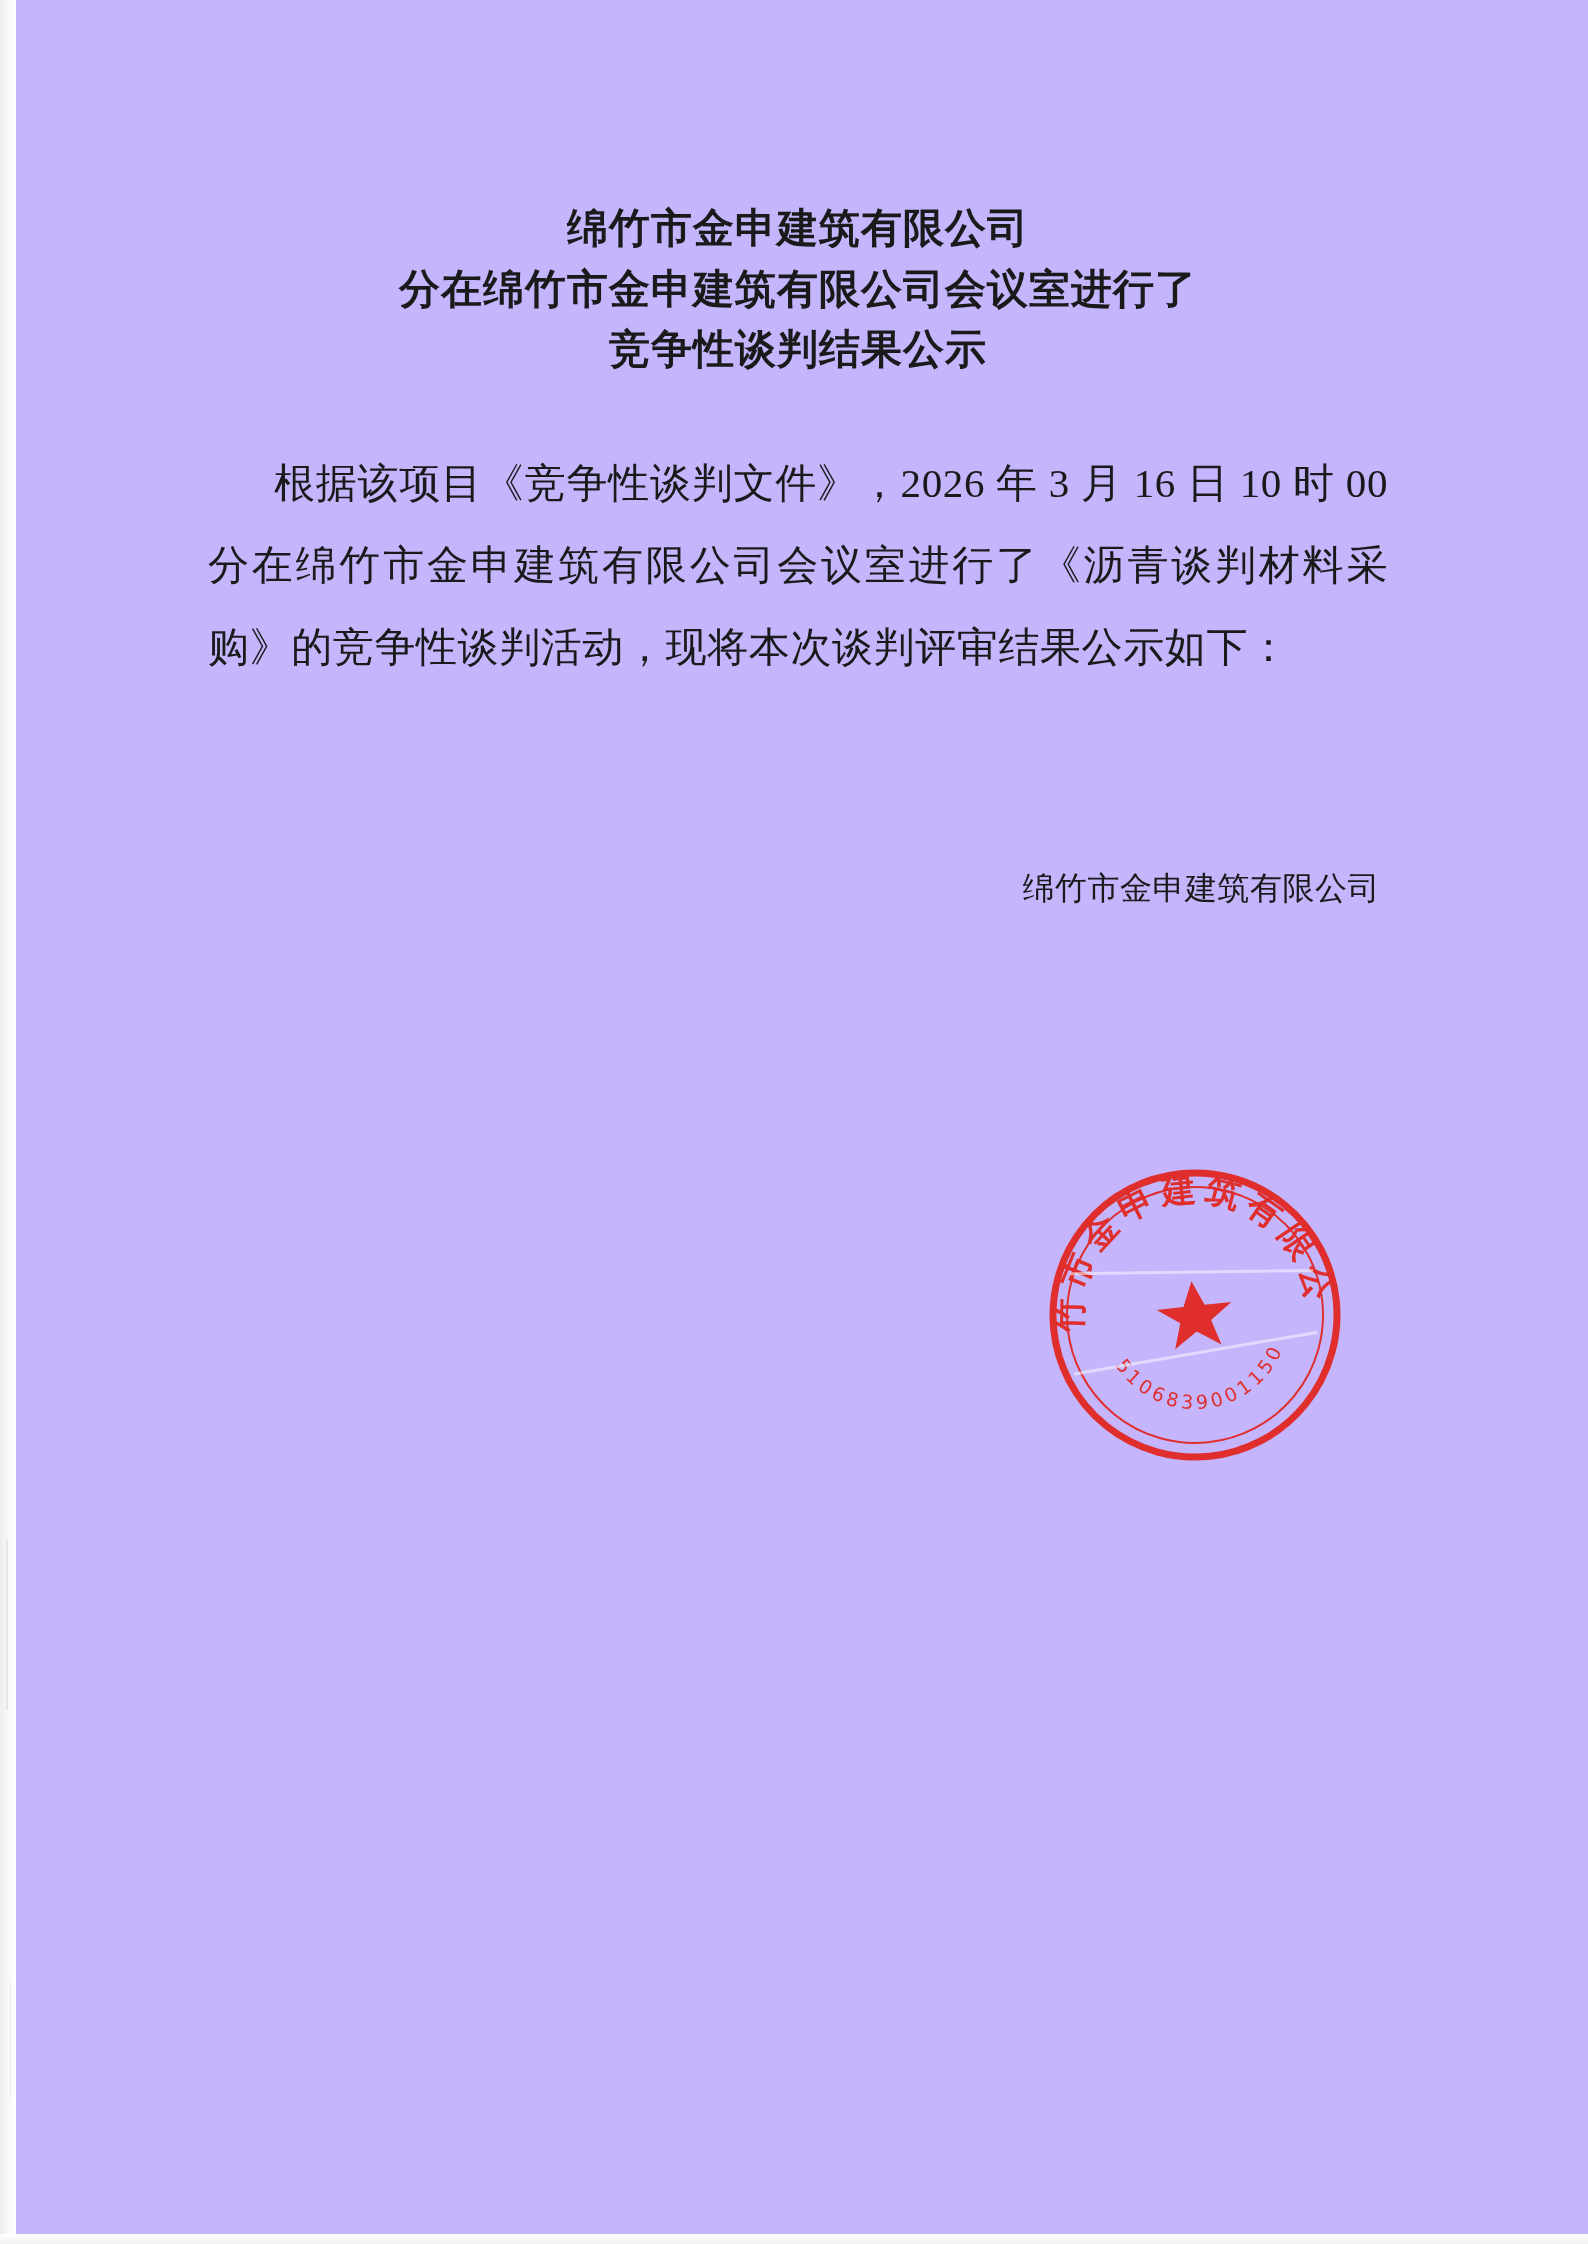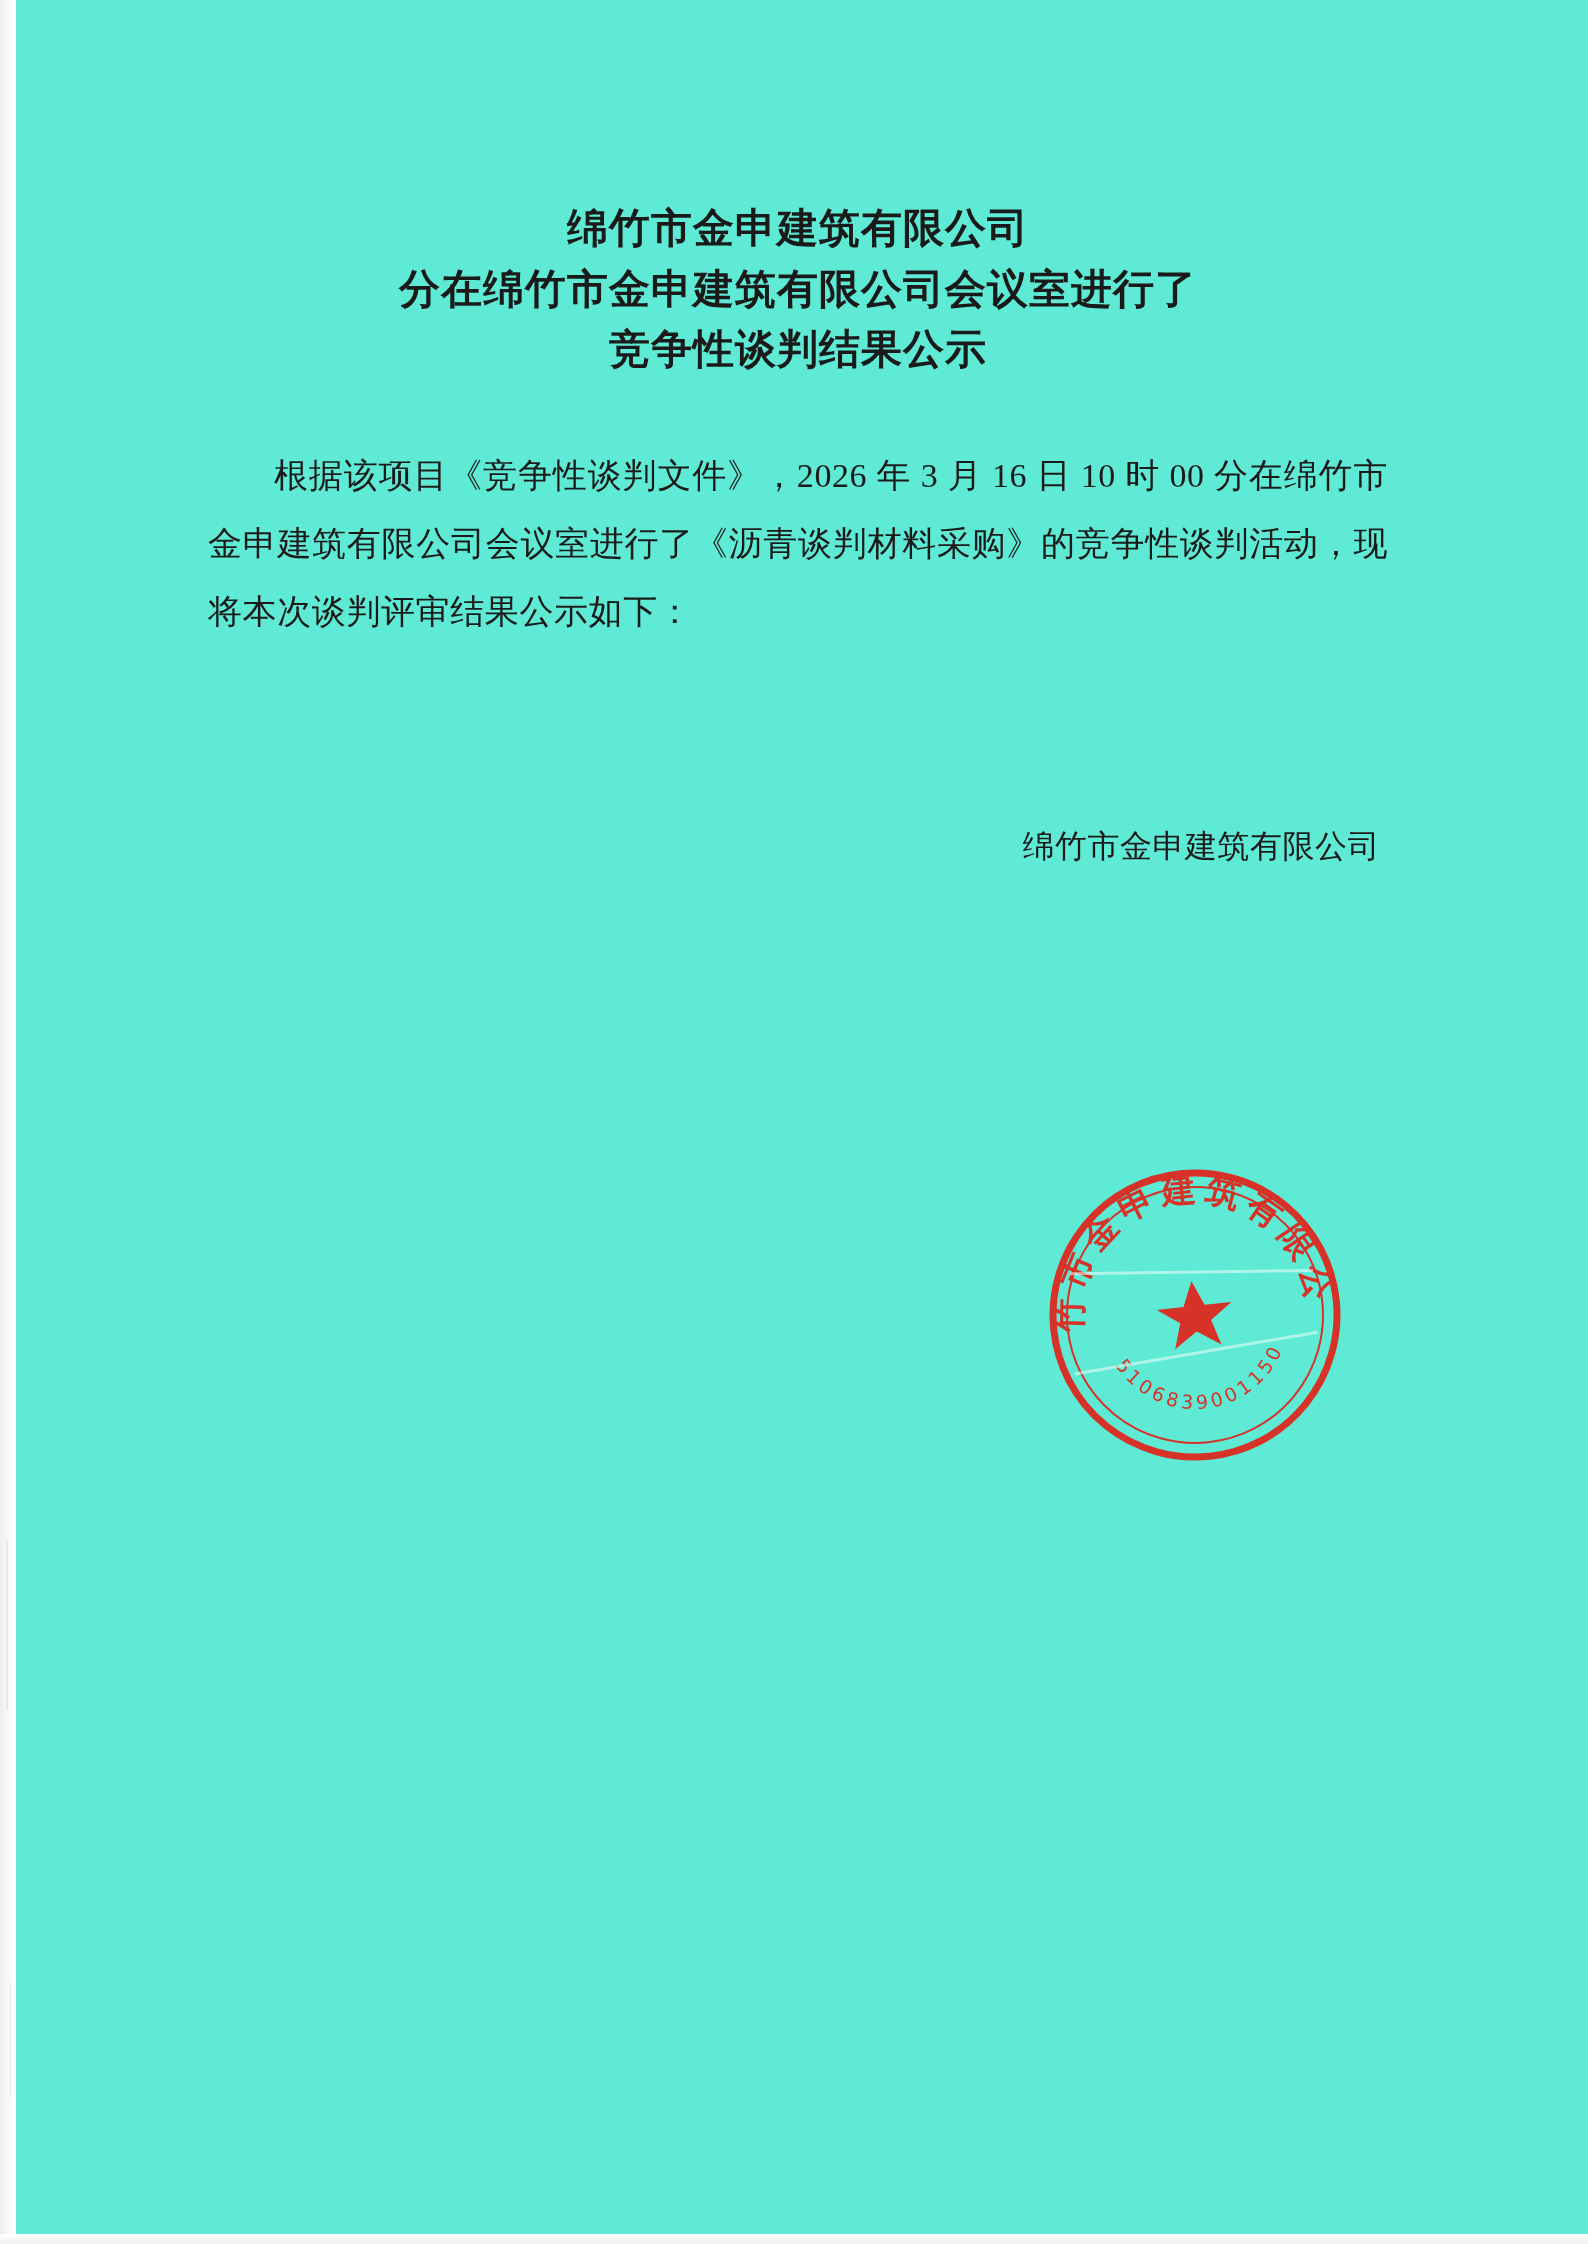--- a/index.html
+++ b/index.html
@@ -4,21 +4,21 @@
 <style>
   html, body {
     margin: 0;
     padding: 0;
     background: #f2f2f0;
   }
   .page {
     position: relative;
     width: 1588px;
     height: 2244px;
-    background: #5eead4;
+    background: #c4b5fd;
     overflow: hidden;
     font-family: "Liberation Serif", "DejaVu Serif", serif;
     color: #1a1a1a;
   }
   
   .scan-edge-left {
     position: absolute;
     top: 0;
     left: 0;
     width: 16px;
@@ -69,21 +69,21 @@
     line-height: 1.48;
     letter-spacing: 1px;
     font-family: "Liberation Serif", "DejaVu Serif", serif;
   }
   .title-line {
     white-space: nowrap;
   }
 
   .body-block {
     margin-top: 62px;
-    font-size: 34px;
+    font-size: 41px;
     line-height: 2.0;
     text-align: justify;
     letter-spacing: .6px;
   }
   .para {
     text-indent: 66px;
     margin: 0 0 4px 0;
   }
 
   .sign-block {

